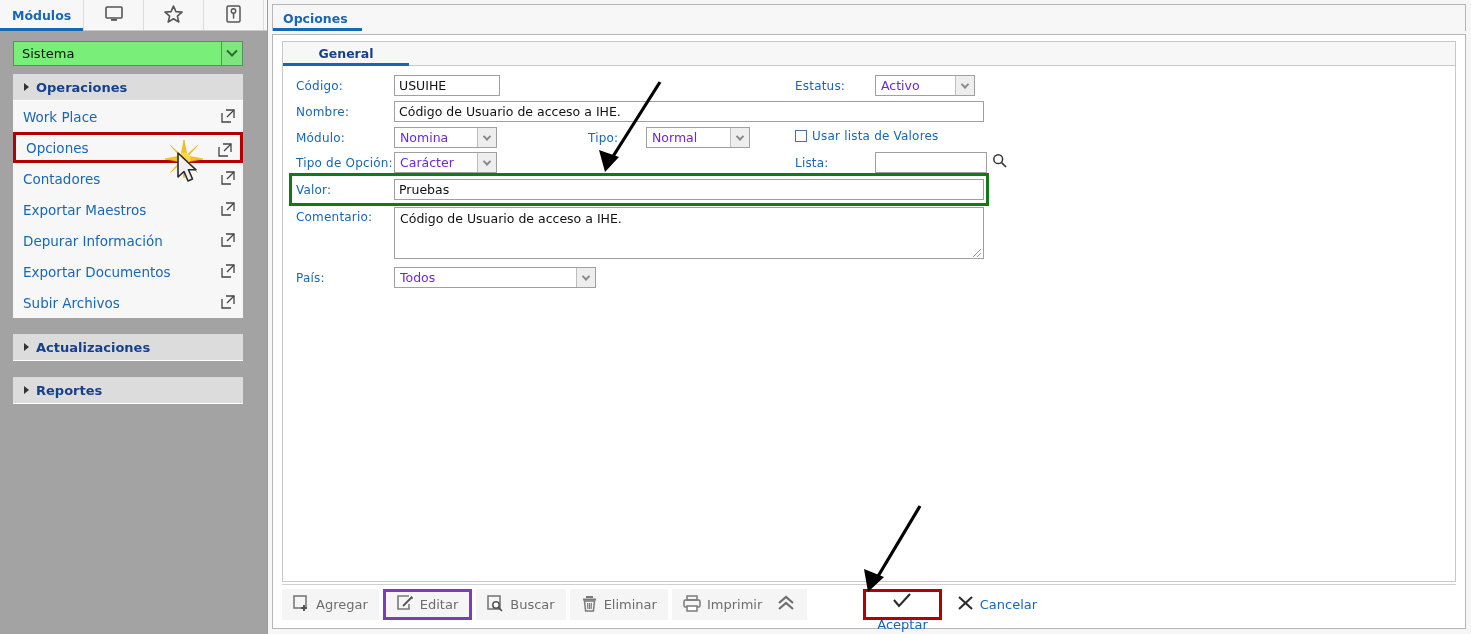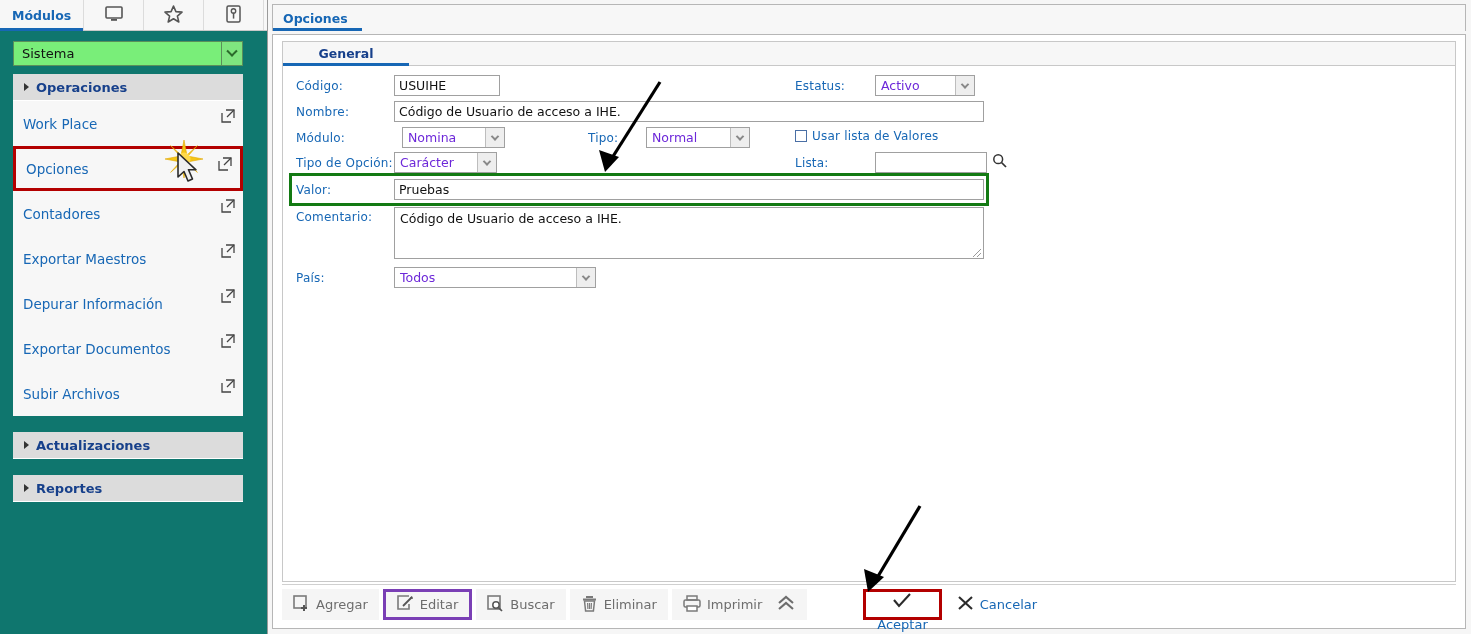--- a/index.html
+++ b/index.html
@@ -43,21 +43,21 @@
   .ltab.active::after {
     content: "";
     position: absolute; left: 0; right: 0; bottom: -1px;
     height: 3px; background: #1767b5;
   }
   .ltab.icon-tab { width: 60px; padding: 0; color: #555; }
 
   .sidebar-body {
     position: absolute; left: 0; top: 31px;
     width: 267px; bottom: 0;
-    background: #0f766e;
+    background: #a3a3a3;
     padding: 10px 11px 0 13px;
   }
 
   .sys-select {
     position: relative;
     width: 230px; height: 25px;
     border: 1px solid #5a8f5a;
     background: #79ee79;
     display: flex; align-items: center;
     font-size: 13px; color: #111;
@@ -89,21 +89,21 @@
   .group-hdr .tri {
     width: 0; height: 0;
     border-left: 5px solid #333;
     border-top: 4px solid transparent;
     border-bottom: 4px solid transparent;
     margin-right: 7px;
   }
 
   .nav-item {
     position: relative;
-    width: 230px; height: 45px;
+    width: 230px; height: 31px;
     display: flex; align-items: center;
     font-size: 13.5px; color: #1767b5;
     padding-left: 10px;
     background: #f7f7f7;
   }
   .nav-item .ext {
     position: absolute; right: 8px; top: 8px;
     width: 14px; height: 14px;
   }
   .nav-item.highlight {
@@ -480,21 +480,21 @@
                   <i class="chev-g"></i>
                 </span>
             </span>
           </div>
 
           <div class="frow" style="left:13px; top:34px;">
             <span class="lbl" style="width:98px;">Nombre:</span>
             <span class="inp" style="width:590px;">Código de Usuario de acceso a IHE.</span>
           </div>
 
-          <div class="frow" style="left:13px; top:60px;gap:8px;">
+          <div class="frow" style="left:13px; top:60px;">
             <span class="lbl" style="width:98px;">Módulo:</span>
             <span class="sel" style="width:103px;">
               <span>Nomina</span>
               <span class="abox">
                   <i class="chev-g"></i>
                 </span>
             </span>
           </div>
           <div class="frow" style="left:305px; top:60px;">
             <span class="lbl" style="width:58px;">Tipo:</span>

